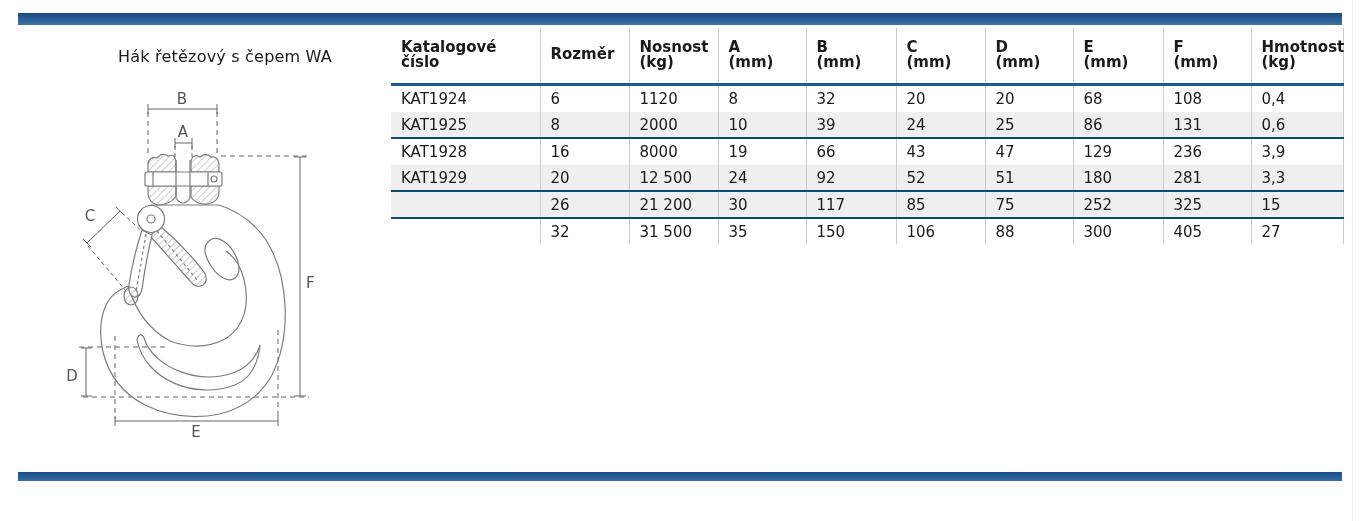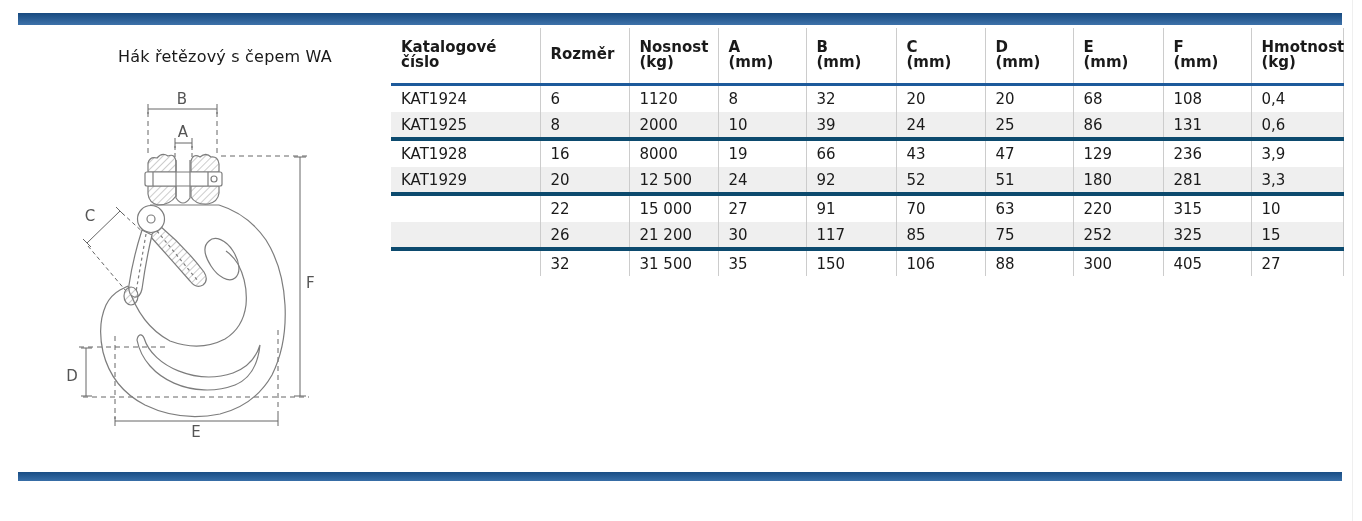--- a/index.html
+++ b/index.html
@@ -33,21 +33,21 @@
     border-right:1px solid var(--grid,#cccccc);
     border-bottom:3px solid var(--accent,#1d5a9b);
   }
   table.spec td {
     height:25px; vertical-align:middle; padding:0 4px 0 10px;
     border-right:1px solid var(--grid,#cccccc);
     white-space:nowrap; overflow:hidden;
   }
   table.spec tr.striped td {
     background:var(--stripe,#efefef);
-    border-top:1px solid #ffffff; border-bottom:4px solid #0c4a6e;
+    border-top:1px solid #ffffff; border-bottom:2px solid #0c4a6e;
   }
 </style>
 </head>
 <body>
 
 <div class="page">
 
   <div class="top-bar"></div>
 
   <h1 class="title">Hák řetězový s čepem WA</h1>
@@ -247,32 +247,20 @@
             <td>20</td>
             <td>12 500</td>
             <td>24</td>
             <td>92</td>
             <td>52</td>
             <td>51</td>
             <td>180</td>
             <td>281</td>
             <td>3,3</td>
           </tr>
-          <tr>
-            <td></td>
-            <td>22</td>
-            <td>15 000</td>
-            <td>27</td>
-            <td>91</td>
-            <td>70</td>
-            <td>63</td>
-            <td>220</td>
-            <td>315</td>
-            <td>10</td>
-          </tr>
           <tr class="striped">
             <td></td>
             <td>26</td>
             <td>21 200</td>
             <td>30</td>
             <td>117</td>
             <td>85</td>
             <td>75</td>
             <td>252</td>
             <td>325</td>

